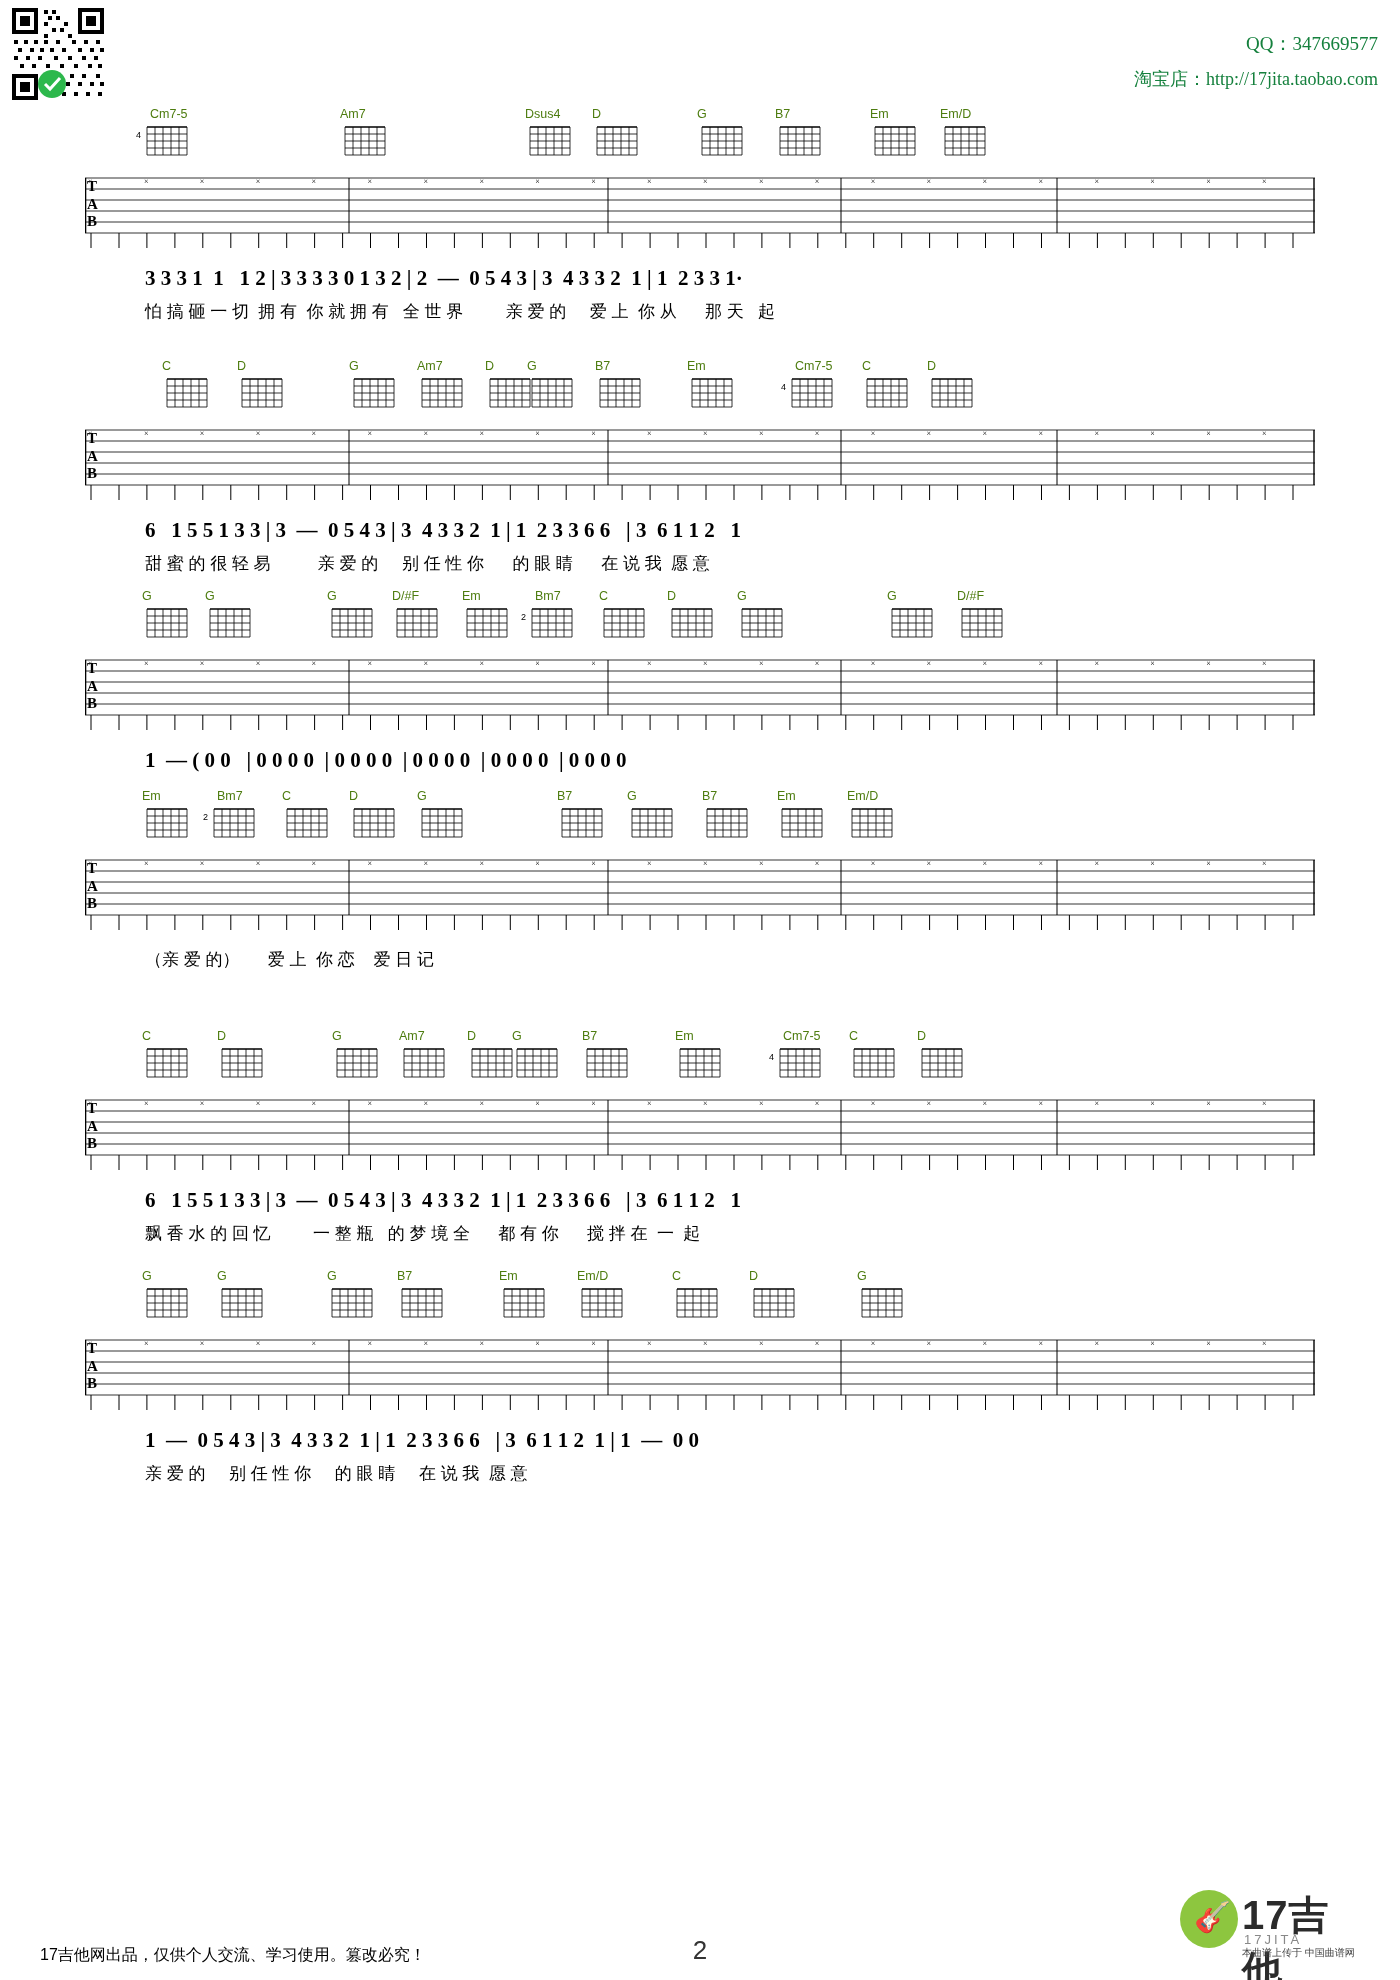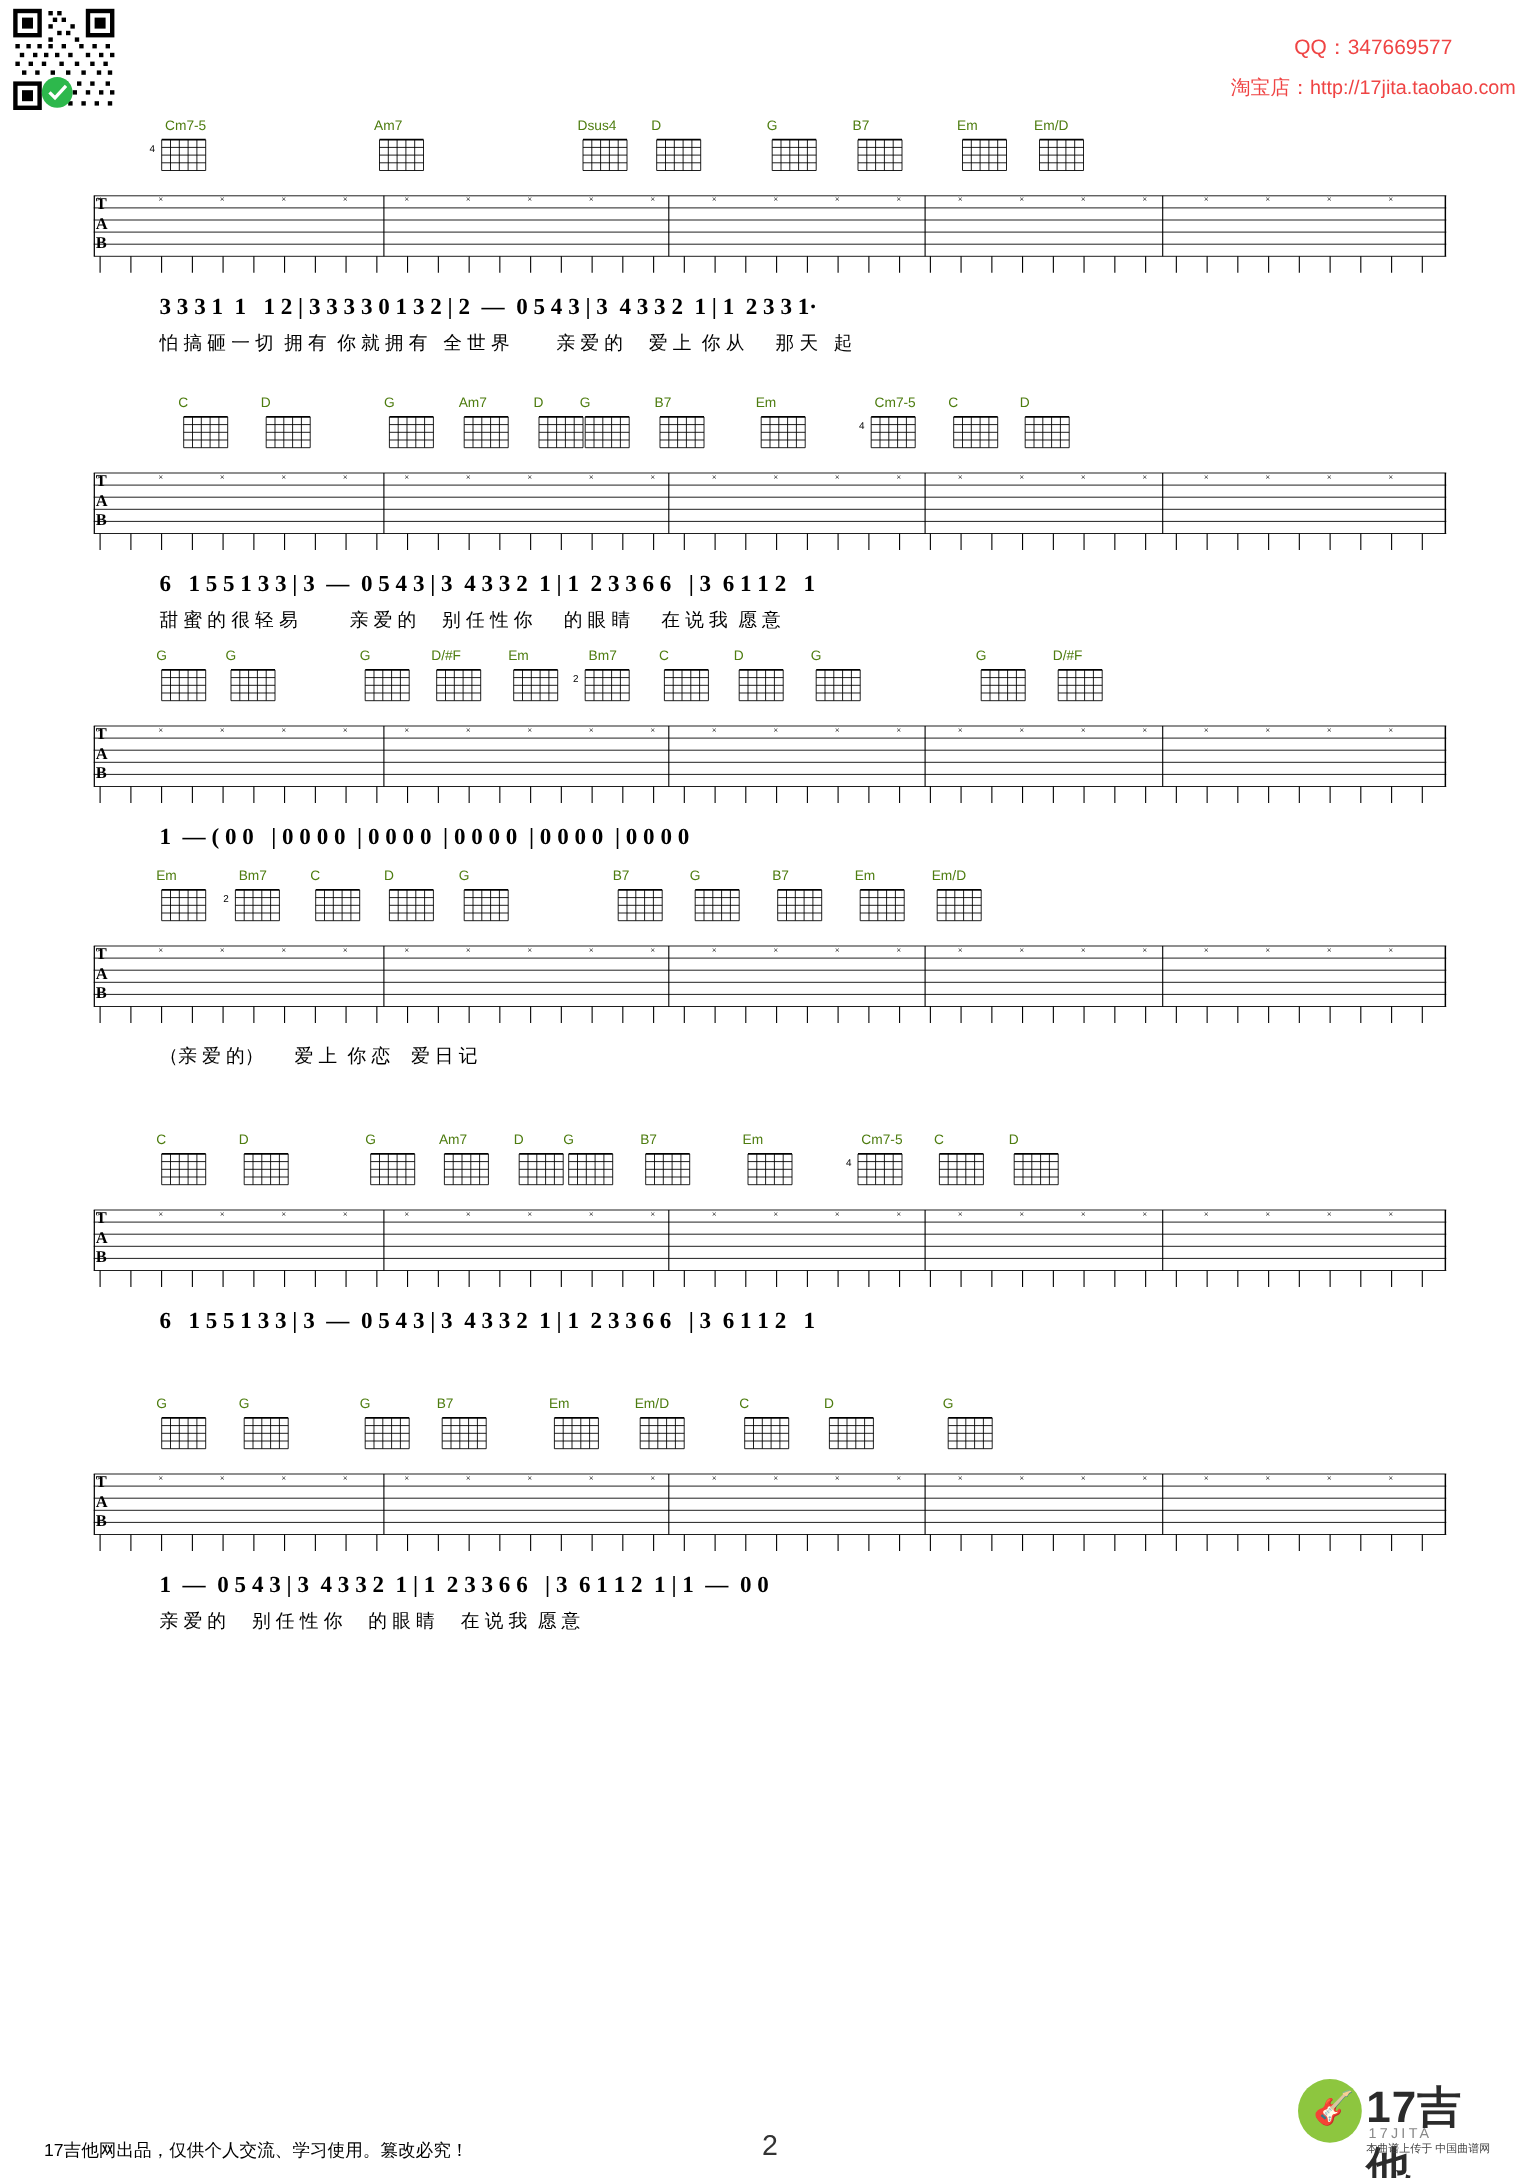--- a/index.html
+++ b/index.html
@@ -17,24 +17,25 @@
   .qr {
     position: absolute;
     left: 10px; top: 6px;
     width: 96px; height: 96px;
   }
   .qr svg { display:block; }
 
   .header-right {
     position: absolute;
     right: 22px; top: 26px;
-    text-align: center;
+    text-align: right;
     font-size: 19px;
-    color: #ef4444;
+    color: #15803d;
     line-height: 1.9;
+    font-family: Liberation Serif, serif;
   }
   .header-right .line2 { font-size: 18px; }
 
   
   .system {
     position: absolute;
     left: 85px;
     width: 1230px;
   }
 
@@ -1639,20 +1640,23 @@
         </svg>
         <div class="tabletters">
           <div>T</div>
           <div>A</div>
           <div>B</div>
         </div>
       </div>
       <div class="melody">
         <span style="left: 60px;">6   1 5 5 1 3 3 | 3  —  0 5 4 3 | 3  4 3 3 2  1 | 1  2 3 3 6 6   | 3  6 1 1 2   1</span>
       </div>
+      <div class="lyrics">
+        <span style="left: 60px;">飘 香 水 的 回 忆         一 整 瓶   的 梦 境 全      都 有 你      搅 拌 在  一  起</span>
+      </div>
     </div>
     <div class="system" style="top: 1270px;">
       <div class="chords">
         <div class="chord" style="left: 55px;">
           <div class="cname">G</div>
           <div class="grid">
             <svg width="46" height="38" viewBox="0 0 46 38">
               <line x1="3" y1="6" x2="3" y2="34" stroke="#000" stroke-width="0.8"></line>
               <line x1="11" y1="6" x2="11" y2="34" stroke="#000" stroke-width="0.8"></line>
               <line x1="19" y1="6" x2="19" y2="34" stroke="#000" stroke-width="0.8"></line>

